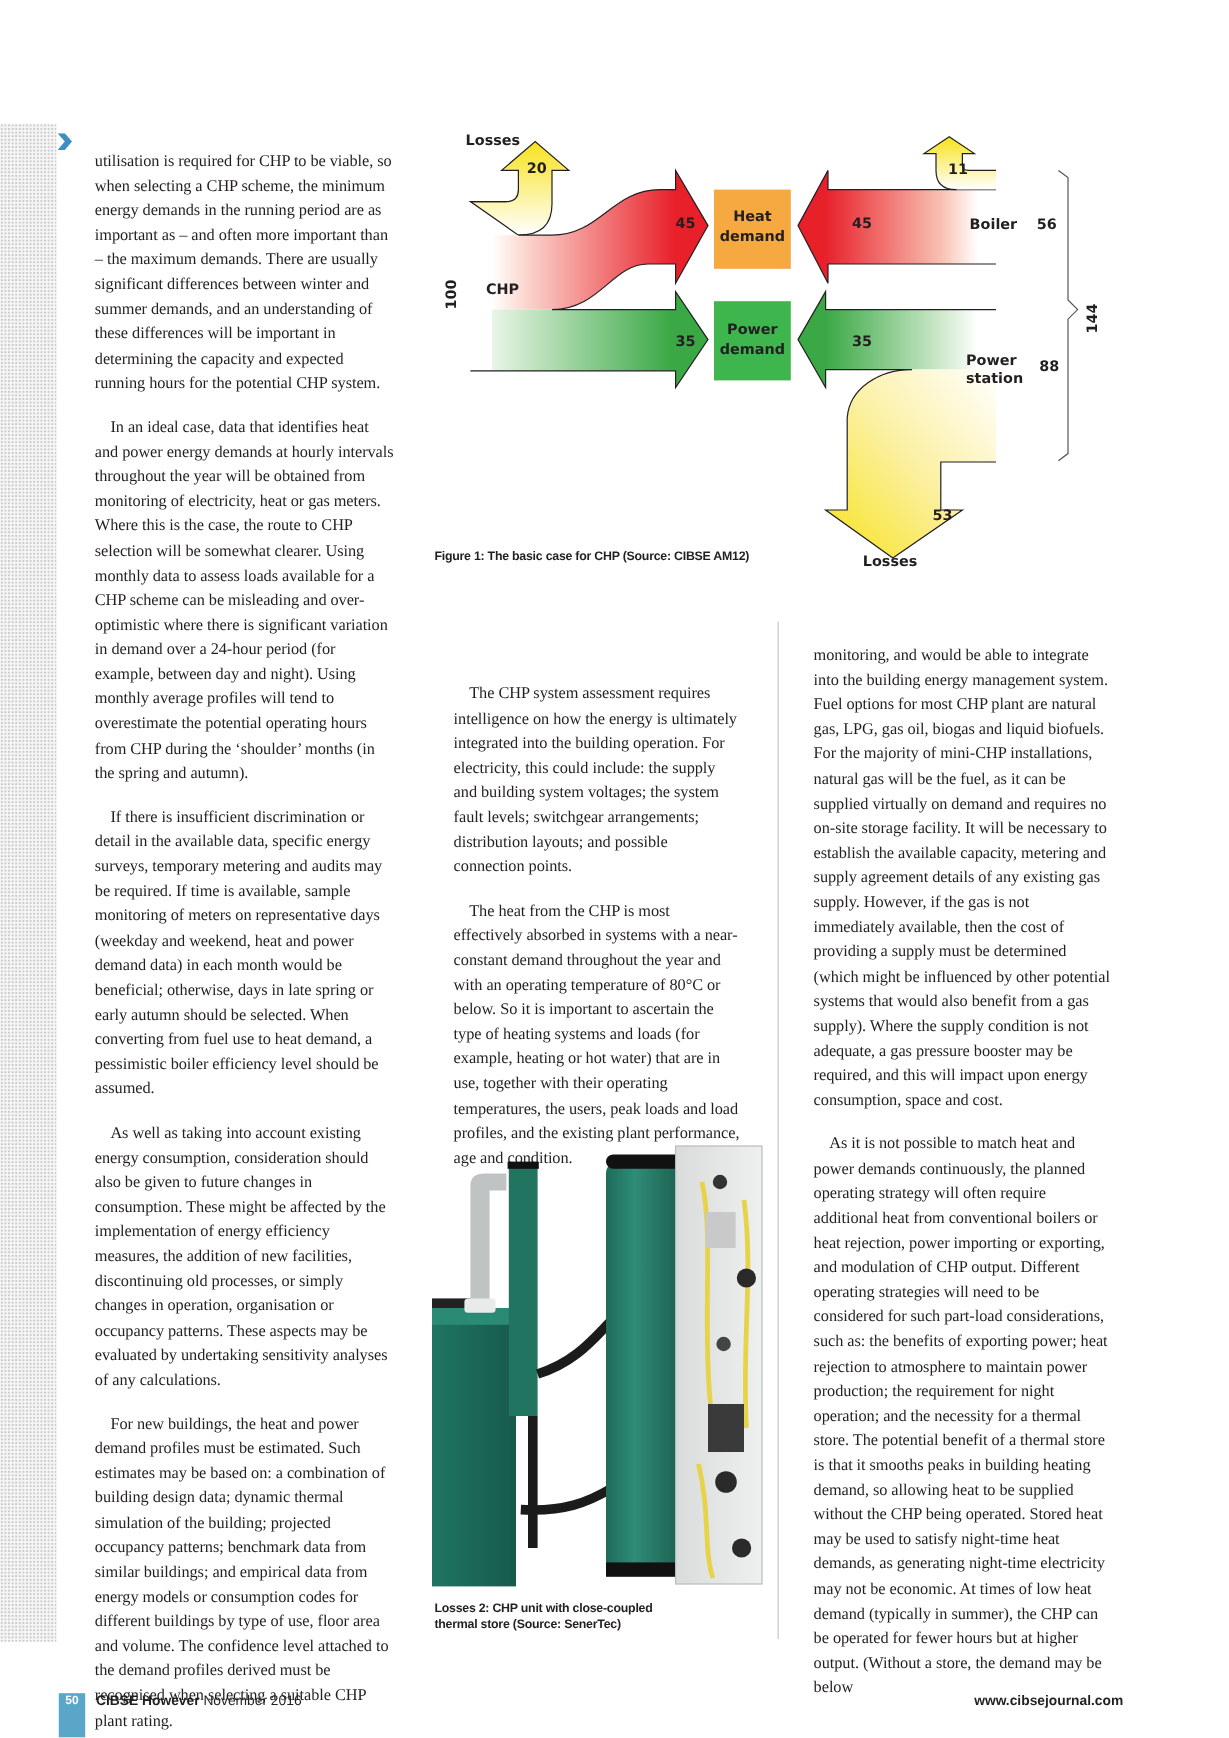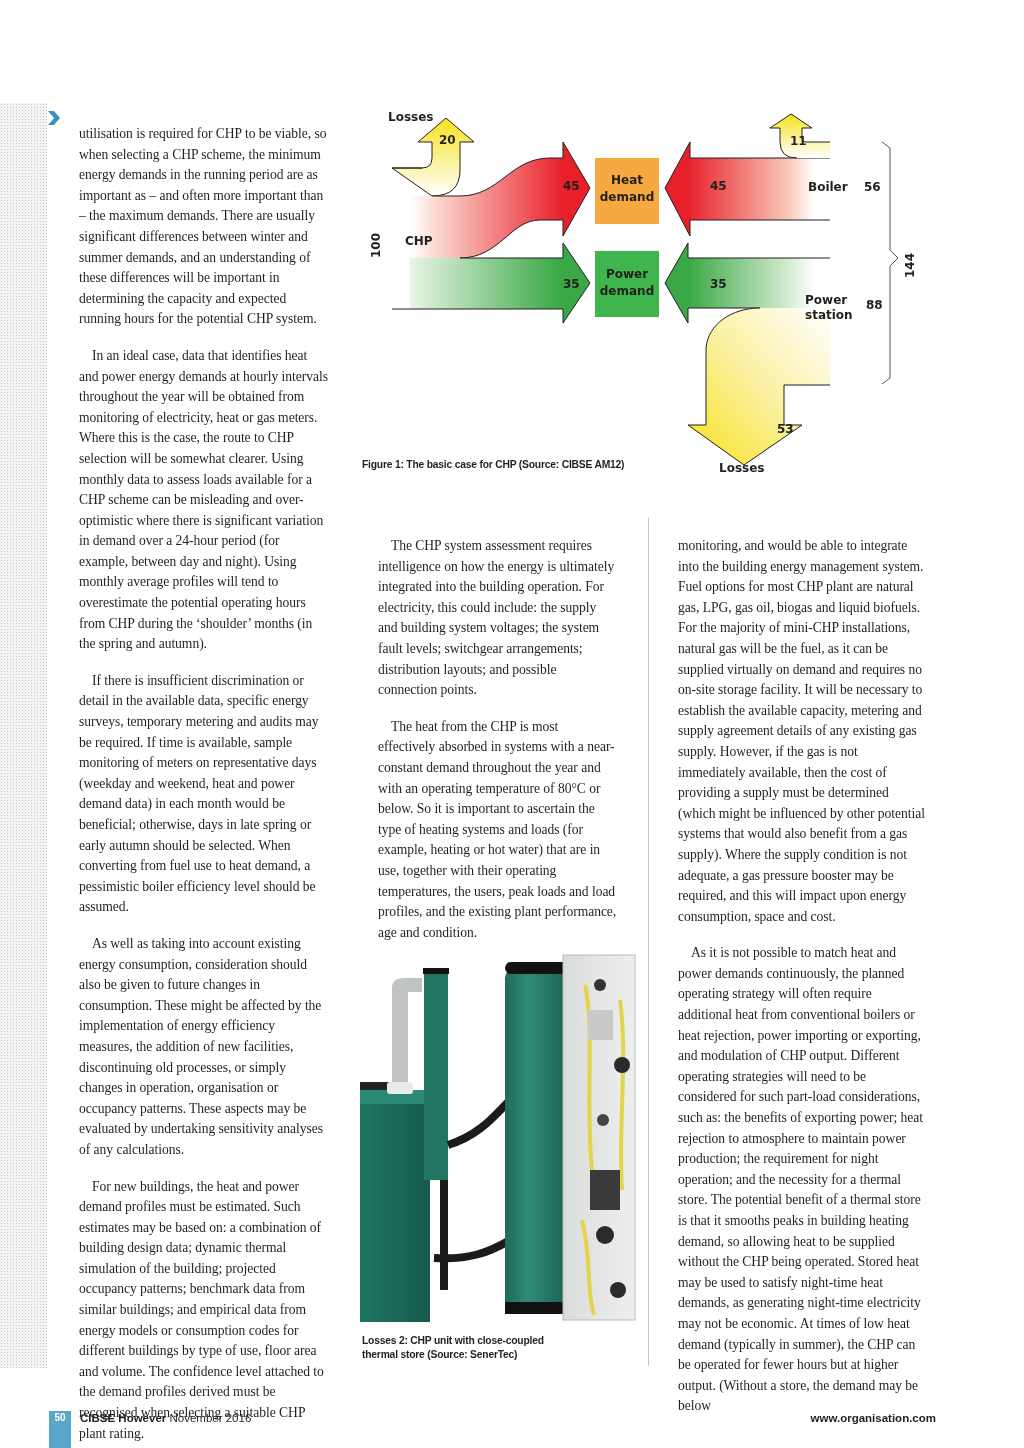--- a/index.html
+++ b/index.html
@@ -15,21 +15,21 @@
   }
   .continued-chevron {
     position: absolute; left: 48px; top: 111px; width: 12px; height: 14px;
   }
   .col {
     position: absolute; font-size: 13.6px; line-height: 20.6px; letter-spacing: -0.05px;
   }
   .col p { margin: 16px; text-indent: 13px; }
   .col p.first { text-indent: 0; }
   .col-left { left: 63px; top: 108px; width: 282px; }
-  .col-mid { left: 362px; top: 520px; width: 272px; }
+  .col-mid { left: 362px; top: 552px; width: 272px; }
   .col-right { left: 662px; top: 520px; width: 280px; }
   .col-right p { text-indent: 13px; }
   .col-rule {
     position: absolute; left: 648px; top: 518px; width: 1px; height: 848px; background: #c8c8c8;
   }
   .figure1 { position: absolute; left: 360px; top: 100px; width: 560px; height: 380px; }
   .figure1 svg { width: 560px; height: 380px; display: block; }
   .dlabel { font-family: "DejaVu Sans", "Liberation Sans", sans-serif; font-weight: bold; font-size: 12px; fill: #231f20; }
   .caption {
     position: absolute; font-family: "Liberation Sans", "DejaVu Sans", sans-serif; font-weight: bold;
@@ -229,13 +229,13 @@
   <div>Losses 2: CHP unit with close-coupled</div>
   <div>thermal store (Source: SenerTec)</div>
 </div>
 
 <div class="footer-bar"></div>
 <div class="footer-page">50</div>
 <div class="footer-journal">
   <b>CIBSE However</b>
   <span>November 2016</span>
 </div>
-<div class="footer-url">www.organisation.com</div>
+<div class="footer-url">www.cibsejournal.com</div>
 
 </body></html>

